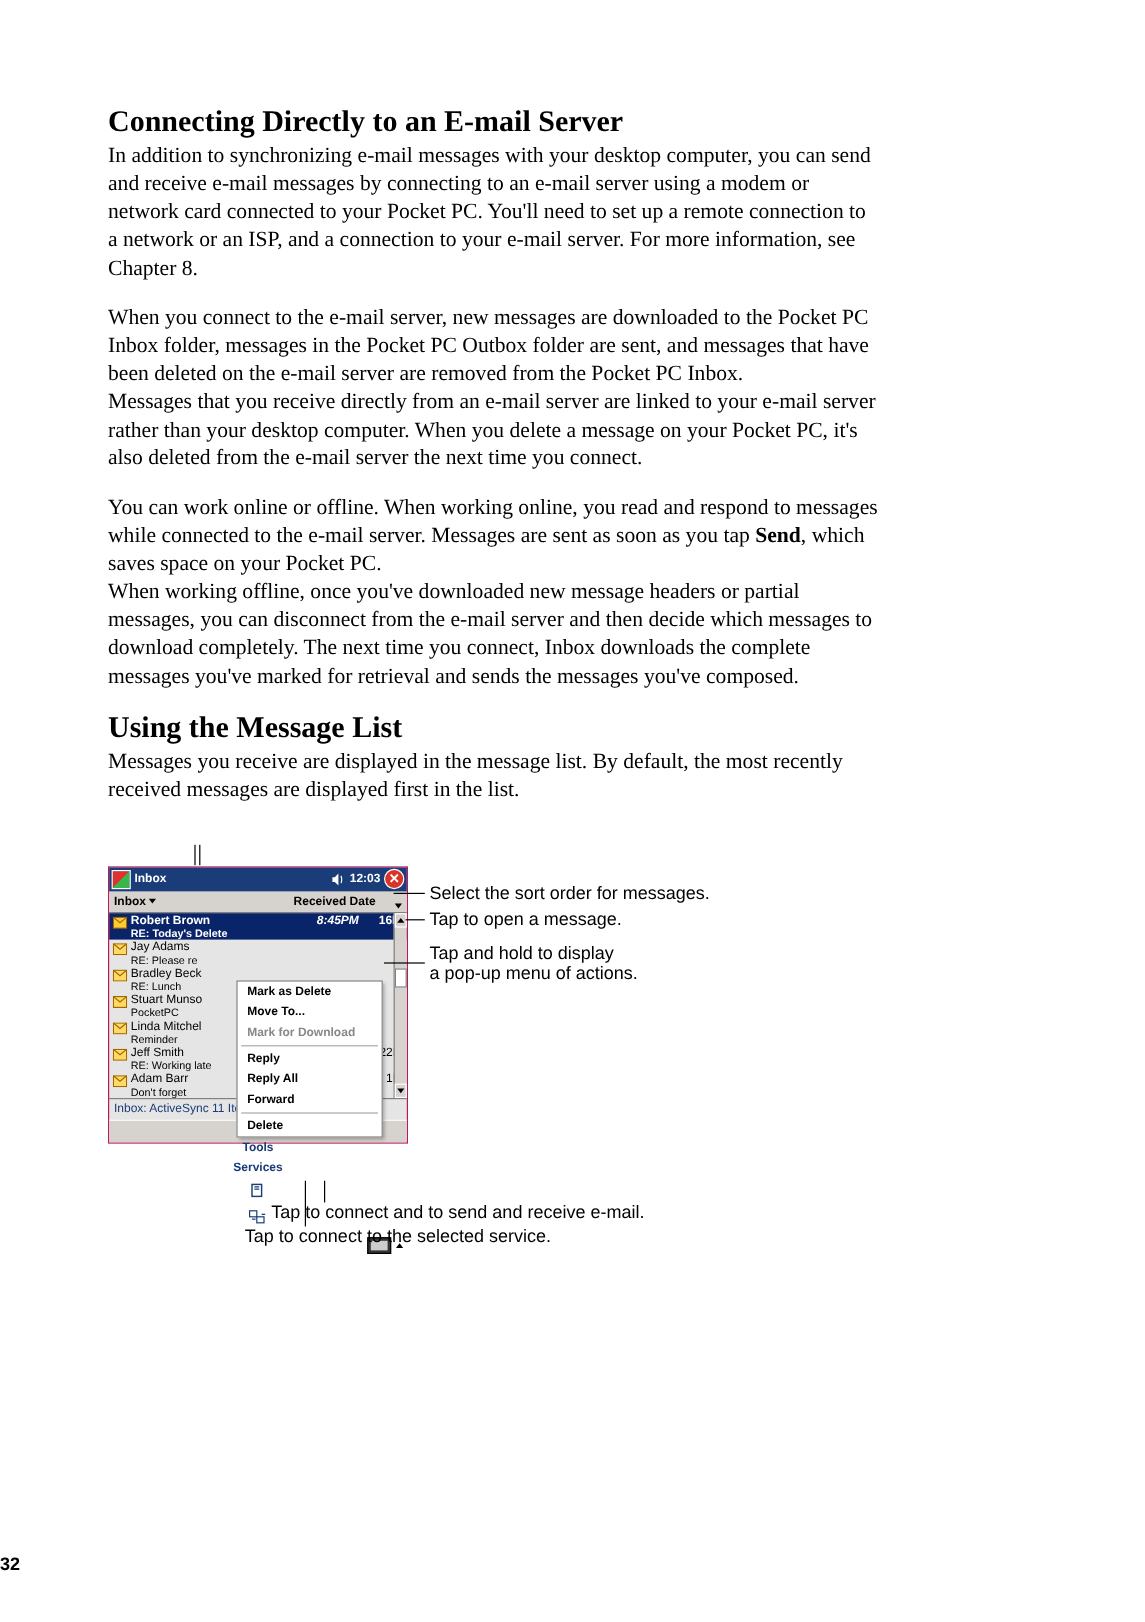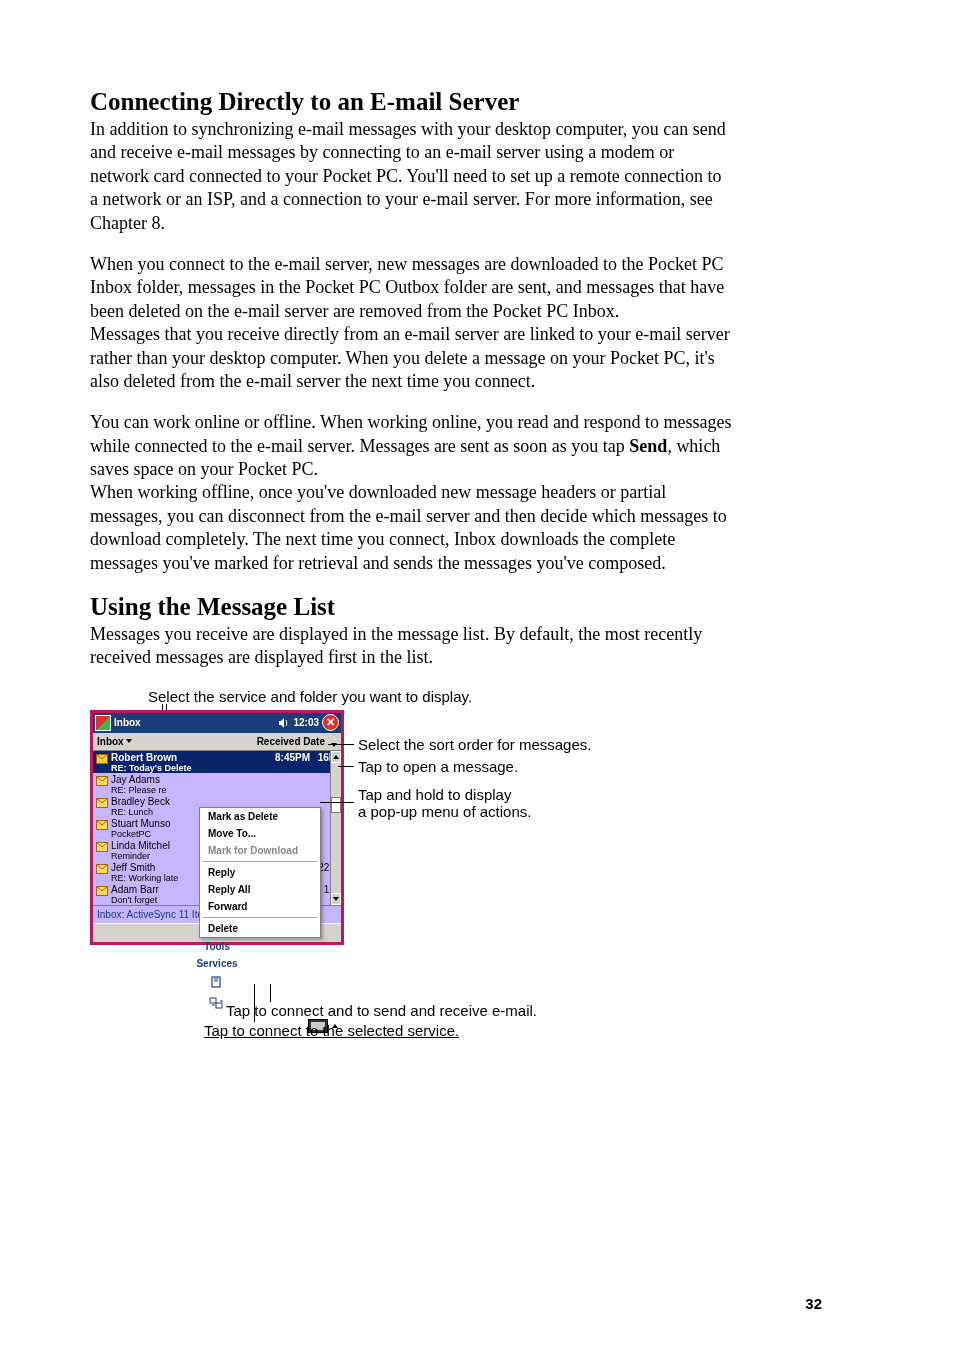--- a/index.html
+++ b/index.html
@@ -37,26 +37,26 @@
   }
   .top-caption {
     position: absolute;
     left: 58px;
     top: 0;
   }
   
   .screenshot {
     position: absolute;
     left: 0;
-    top: 22px;
+    top: 34px;
     width: 248px;
-    border: 3px solid #be185d;
+    border: 1px solid #be185d;
     font-family: Tahoma, Arial, sans-serif;
     font-size: 10px;
-    background: #c4b5fd;
+    background: #e5e5e5;
   }
   .title-bar {
     height: 20px;
     background: #1a3c78;
     color: #fff;
     display: flex;
     align-items: center;
     padding: 0 2px;
     gap: 3px;
     font-weight: bold;
@@ -84,21 +84,21 @@
     height: 17px;
     background: #d6d3ce;
     display: flex;
     align-items: center;
     font-weight: bold;
     font-size: 10px;
     border-bottom: 1px solid #808080;
     padding: 0 4px;
   }
   .toolbar .left { display:flex; align-items:center; gap:2px; }
-  .toolbar .right { margin-left:auto; display:flex; align-items:flex-end; gap:6px;padding-left:38px; }
+  .toolbar .right { margin-left:auto; display:flex; align-items:flex-end; gap:16px;padding-left:38px; }
   .tri-down {
     width:0;height:0;border-left:3px solid transparent;border-right:3px solid transparent;border-top:4px solid #000;display:inline-block;
   }
   .msg-list {
     position: relative;
   }
   .msg-row {
     display:flex;
     align-items:flex-start;
     padding:1px 3px 0 3px;
@@ -109,21 +109,21 @@
   .msg-row.selected {
     background:#0a246a;
     color:#fff;
     font-weight:bold;
   }
   .msg-row .envelope {
     width:12px; height:10px; margin-top:2px; margin-right:3px;
     flex-shrink:0;
   }
   .msg-row .col1 { flex:1; overflow:hidden; white-space:nowrap; }
-  .msg-row .col2 { width:44px; text-align:right; }
+  .msg-row .col2 { width:44px; text-align:left;font-style:italic; }
   .msg-row .col3 { width:26px; text-align:right; padding-right:2px; }
   .msg-row .line1 { font-size:10px; }
   .msg-row .line2 { font-size:9px; display:block; }
   .scrollbar {
     position:absolute; right:0; top:0; bottom:0; width:10px;
     background:#d6d3ce; border-left:1px solid #808080;
     display:flex; flex-direction:column;
   }
   .scroll-btn {
     height:10px; background:#d6d3ce; border:1px solid #fff;
@@ -184,44 +184,42 @@
   .line {
     position:absolute;
     background:#000;
   }
   .vline { width:1px; }
   .hline { height:1px; }
   .page-num {
     position:absolute;
     bottom:40px;
     left:0; right:0;
-    text-align:right;
+    text-align:left;
     font-family: Arial, sans-serif;
     font-weight:bold;
     font-size:15px;
-    padding-left:30px;
   }
 </style>
 </head>
 <body>
 
 <div class="page">
   <h2>Connecting Directly to an E-mail Server</h2>
   <p>In addition to synchronizing e-mail messages with your desktop computer, you can send and receive e-mail messages by connecting to an e-mail server using a modem or network card connected to your Pocket PC. You'll need to set up a remote connection to a network or an ISP, and a connection to your e-mail server. For more information, see Chapter 8.</p>
   <p><span>When you connect to the e-mail server, new messages are downloaded to the Pocket PC Inbox folder, messages in the Pocket PC Outbox folder are sent, and messages that have been deleted on the e-mail server are removed from the Pocket PC Inbox.</span><br><span>Messages that you receive directly from an e-mail server are linked to your e-mail server rather than your desktop computer. When you delete a message on your Pocket PC, it's also deleted from the e-mail server the next time you connect.</span></p>
   <p>
     <span>You can work online or offline. When working online, you read and respond to messages while connected to the e-mail server. Messages are sent as soon as you tap </span><b>Send</b><span>, which saves space on your Pocket PC.</span><br>
     <span>When working offline, once you've downloaded new message headers or partial messages, you can disconnect from the e-mail server and then decide which messages to download completely. The next time you connect, Inbox downloads the complete messages you've marked for retrieval and sends the messages you've composed.</span>
   </p>
 
   <h2>Using the Message List</h2>
   <p>Messages you receive are displayed in the message list. By default, the most recently received messages are displayed first in the list.</p>
 
   <div class="figure-area">
-    <div class="top-caption caption">Select the service and folder you want to display.</div>
 
     <div class="line vline" style="left:72px; top:16px; height:17px;"></div>
     <div class="line vline" style="left:76px; top:16px; height:17px;"></div>
 
     <div class="screenshot">
 
       <div class="title-bar">
         <span class="start-icon"></span>
         <span>Inbox</span>
         <span class="spacer"></span>
@@ -371,17 +369,17 @@
     <div class="line hline" style="left:230px; top:114px; width:34px;"></div>
     <div class="callout" style="left:268px; top:98px;">
       <span>Tap and hold to display</span><br>
       <span>a pop-up menu of actions.</span>
     </div>
 
     <div class="line vline" style="left:180px; top:296px; height:18px;"></div>
     <div class="callout" style="left:136px; top:314px;">Tap to connect and to send and receive e-mail.</div>
 
     <div class="line vline" style="left:164px; top:296px; height:38px;"></div>
-    <div class="callout" style="left:114px; top:334px;text-decoration:underline;">Tap to connect to the selected service.</div>
+    <div class="callout" style="left:114px; top:334px;">Tap to connect to the selected service.</div>
   </div>
 
   <div class="page-num">32</div>
 </div>
 
 </body></html>

